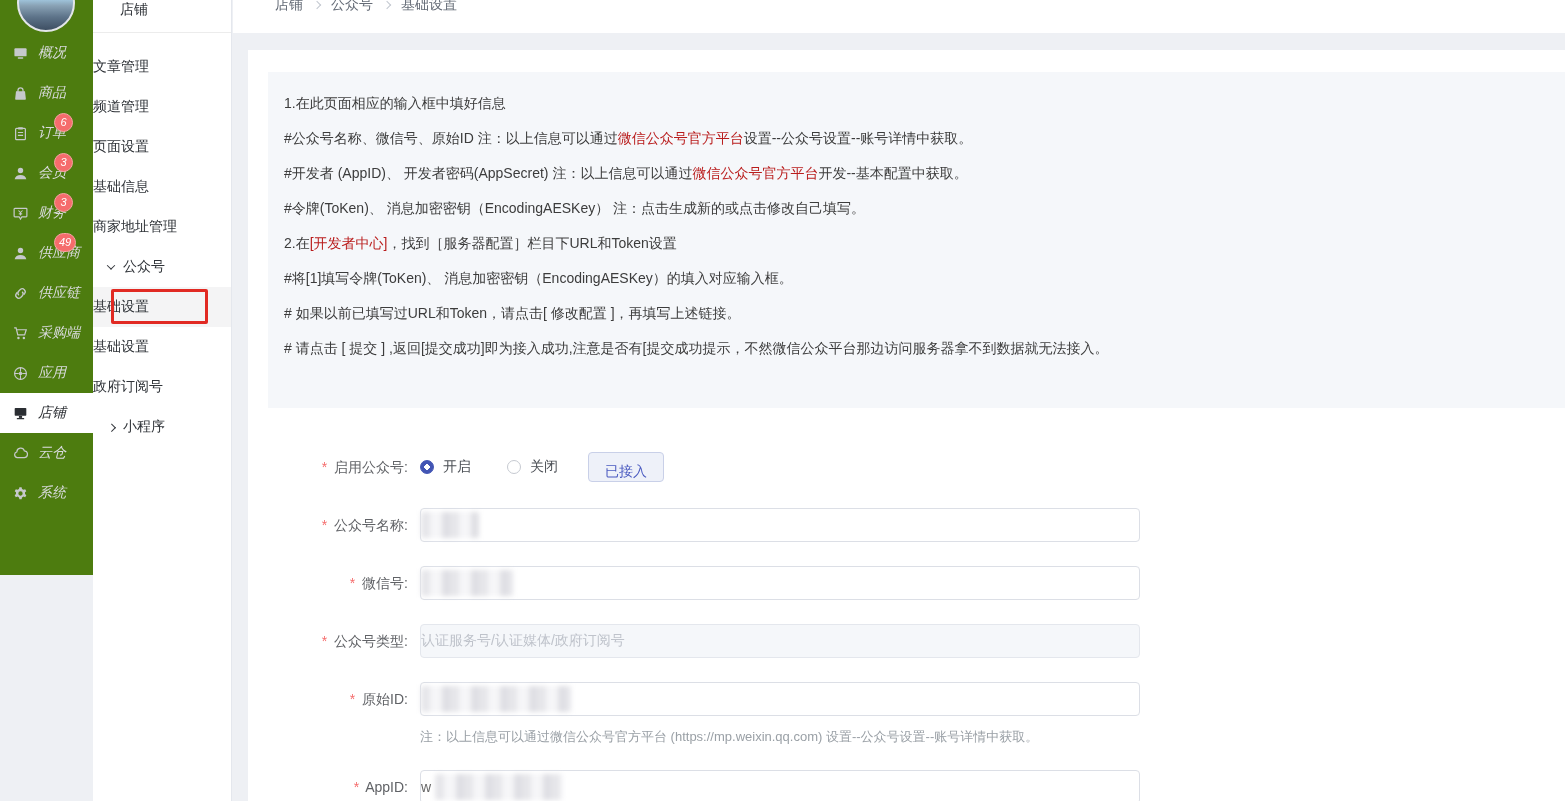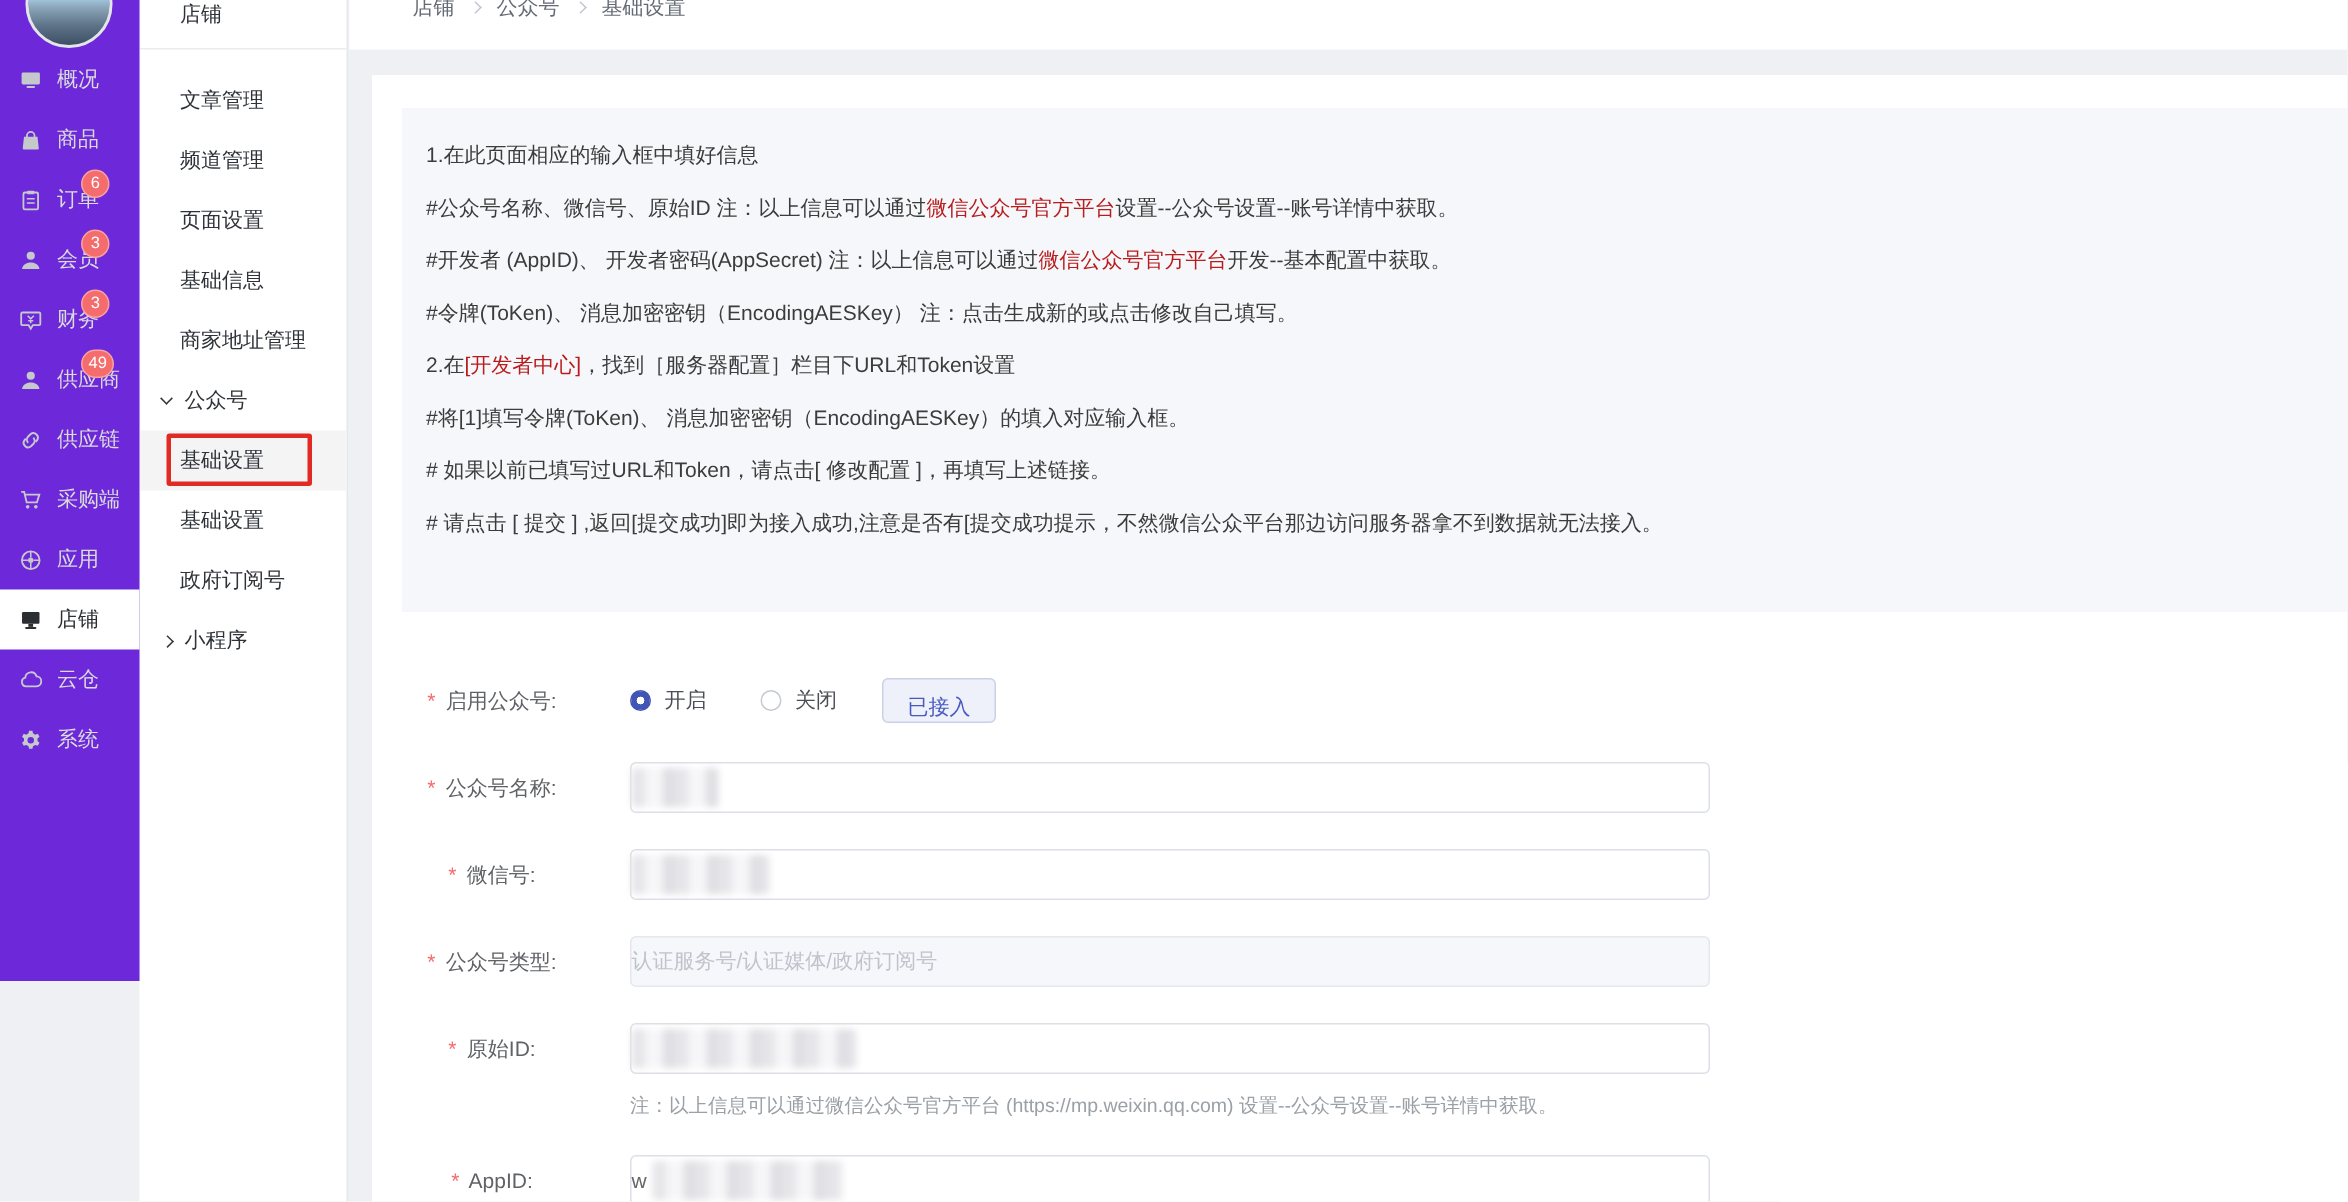--- a/index.html
+++ b/index.html
@@ -1,42 +1,42 @@
 <!DOCTYPE html>
 <html><head>
 <meta charset="utf-8">
 <style>
   * { margin:0; padding:0; box-sizing:border-box; }
   html,body { width:1565px; height:801px; overflow:hidden; }
   body { font-family:"Liberation Sans","DejaVu Sans",sans-serif; background:#eef0f4; }
   #app { position:relative; width:1565px; height:801px; overflow:hidden; }
 
   
-  .primary-sidebar { position:absolute; left:0; top:0; width:93px; height:654px; background:#6d28d9; z-index:5; }
+  .primary-sidebar { position:absolute; left:0; top:0; width:93px; height:575px; background:#4d7c0f; z-index:5;font-style:italic; }
   .avatar { position:absolute; top:-26px; left:17px; width:58px; height:58px; border-radius:50%;
             border:2px solid #e3e6e9;
             background:linear-gradient(180deg,#8fc3e8 0%,#abd6f0 38%,#89a2b5 55%,#5d7389 76%,#3e4f63 100%); }
   .primary-nav { position:absolute; top:33px; left:0; right:0; }
   .p-item { position:relative; height:40px; display:flex; align-items:center; padding-left:13px;
             color:#d9dbdd; font-size:14px; cursor:pointer; }
   .p-item .nav-icon { width:16px; height:16px; margin-right:9px; display:flex; align-items:center; color:#c6c9cc; }
   .nav-icon svg { width:15px; height:15px; fill:currentColor; }
   .p-item.active { background:#ffffff; color:#2b2e33; }
   .p-item.active .nav-icon { color:#2b2e33; }
   .badge { position:absolute; left:54px; top:0; min-width:19px; height:19px; padding:0 4px;
            border-radius:10px; background:#f56c6c; border:1px solid #f8a2a2; color:#fff; font-size:11px;
            display:flex; align-items:center; justify-content:center; line-height:1; }
 
   
   .secondary-sidebar { position:absolute; left:93px; top:0; width:139px; height:801px; background:#fff;
                        border-right:1px solid #e4e7ed; z-index:4; }
   .s-header { height:33px; border-bottom:1px solid #ececec; padding-left:27px; font-size:14px; color:#2f3338; overflow:hidden; }
   .s-header span { position:relative; top:-1px; display:inline-block; line-height:20px; }
   .secondary-nav { padding-top:14px; }
-  .s-item { position:relative; height:40px; display:flex; align-items:center; padding-left:27px;
+  .s-item { position:relative; height:40px; display:flex; align-items:center; 
             font-size:14px; color:#2f3338; cursor:pointer; white-space:nowrap; }
   .s-item.parent { padding-left:15px; }
   .s-item.selected { background:#f4f4f5; }
   .chev { display:inline-block; width:6px; height:6px; border-right:1.4px solid #33363b; border-bottom:1.4px solid #33363b;
           margin-right:9px; flex:0 0 auto; }
   .chev.down { transform:rotate(45deg) translate(-1px,-1px); }
   .chev.right { transform:rotate(-45deg) translate(0,1px); }
   .annotation-box { position:absolute; left:18px; top:2px; width:97px; height:35px;
                     border:3px solid #e12a23; border-radius:2px; pointer-events:none; }
 
@@ -52,21 +52,21 @@
 
   .instr-panel { position:absolute; left:20px; right:0; top:22px; height:336px; background:#f5f7fa;
                  padding:14px 0 0 16px; overflow:hidden; }
   .instr-line { height:35px; line-height:35px; font-size:14px; color:#3c3c3c; white-space:nowrap; }
   .seg-link { color:#b91c1c; cursor:pointer; }
   .seg-save { color:#a5352b; font-size:21px; }
 
   
   .form-area { position:absolute; left:0; right:0; top:400px; }
   .form-row { display:flex; margin-bottom:24px; }
-  .f-label { width:160px; flex:0 0 160px; text-align:center; font-size:14px; color:#606266; line-height:34px;
+  .f-label { width:160px; flex:0 0 160px; text-align:right; font-size:14px; color:#606266; line-height:34px;
              white-space:nowrap; }
   .star { color:#f56c6c; margin-right:3px; }
   .f-control { margin-left:12px; }
   .input-box { width:720px; height:34px; background:#fff; border:1px solid #dcdfe6; border-radius:4px;
                display:flex; align-items:center; padding:0 0; font-size:14px; color:#606266; }
   .input-box.disabled { background:#f5f7fa; border-color:#e4e7ed; color:#bfc3cb; cursor:not-allowed; }
   .blur-chunk { display:inline-block; height:26px; border-radius:2px; filter:blur(2.5px);
                 background:repeating-linear-gradient(90deg,#e6e6ea 0 9px,#f6f6f8 9px 21px,#dfdfe4 21px 29px); }
   .prefix-char { margin-right:4px; color:#666; }
   .f-note { margin-top:12px; font-size:13px; color:#9aa0a6; white-space:nowrap; }

